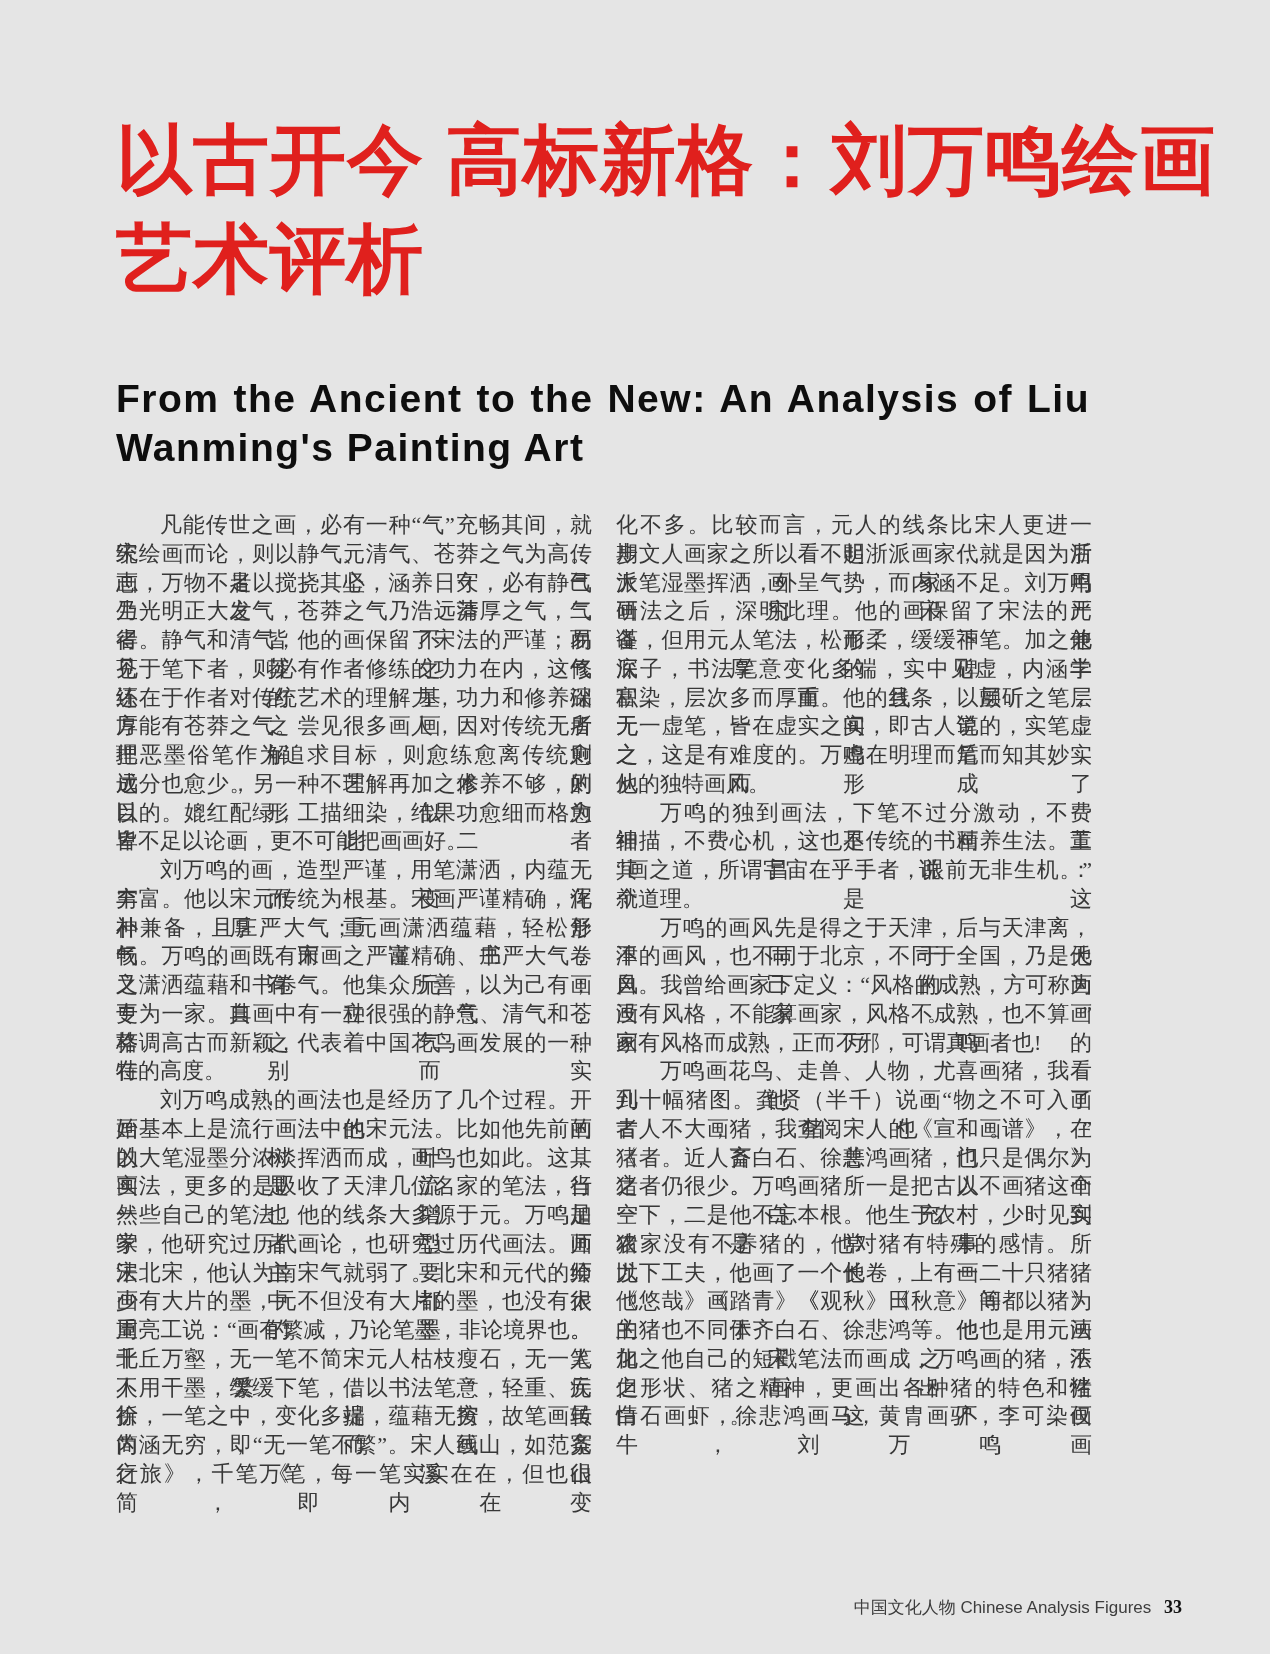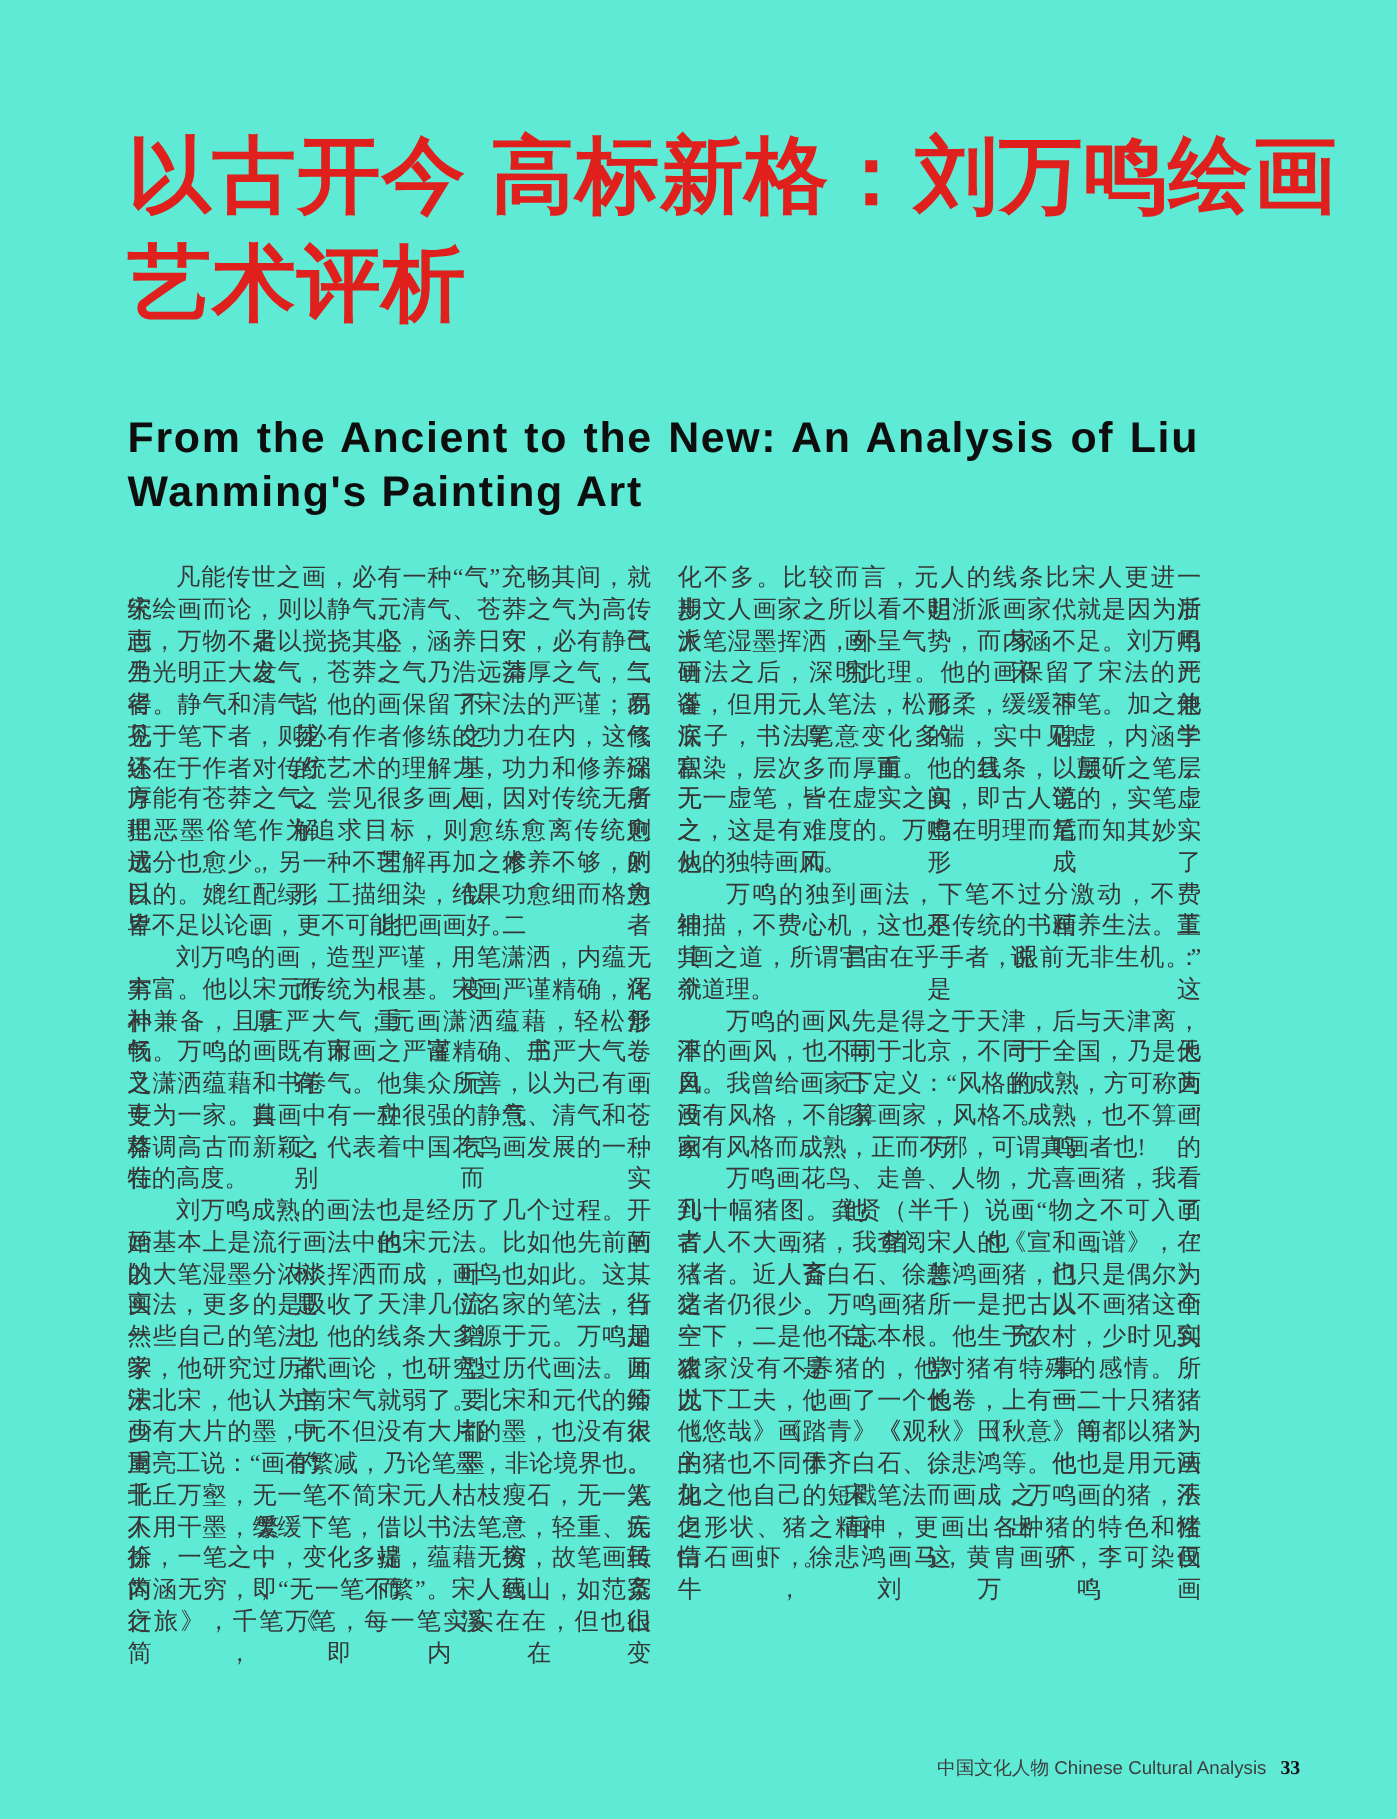--- a/index.html
+++ b/index.html
@@ -4,21 +4,21 @@
 <style>
   html, body {
     margin: 0;
     padding: 0;
     background: #ffffff;
   }
   #page {
     position: relative;
     width: 1270px;
     height: 1654px;
-    background: #5eead4;
+    background: #e5e5e5;
     overflow: hidden;
     font-family: "Liberation Serif", serif;
   }
   
   #cn-title {
     position: absolute;
     left: 116px;
     top: 110px;
     width: 1050px;
     font-family: "Liberation Sans", sans-serif;
@@ -172,17 +172,17 @@
         <div class="line">的猪也不同于齐白石、徐悲鸿等。他也是用元法化宋之法</div>
         <div class="line">加之他自己的短戳笔法而画成，万鸣画的猪，不但画出猪</div>
         <div class="line">之形状、猪之精神，更画出各种猪的特色和性情。这不仅</div>
         <div class="line">白石画虾，徐悲鸿画马，黄胄画驴，李可染画牛，刘万鸣画</div>
       </div>
   </div>
 
   <div id="footer">
     <span>中国文化人物</span>
     <span> </span>
-    <span>Chinese Cultural Analysis</span>
+    <span>Chinese Analysis Figures</span>
     <span class="pageno">33</span>
   </div>
 
 </div>
 
 </body></html>

